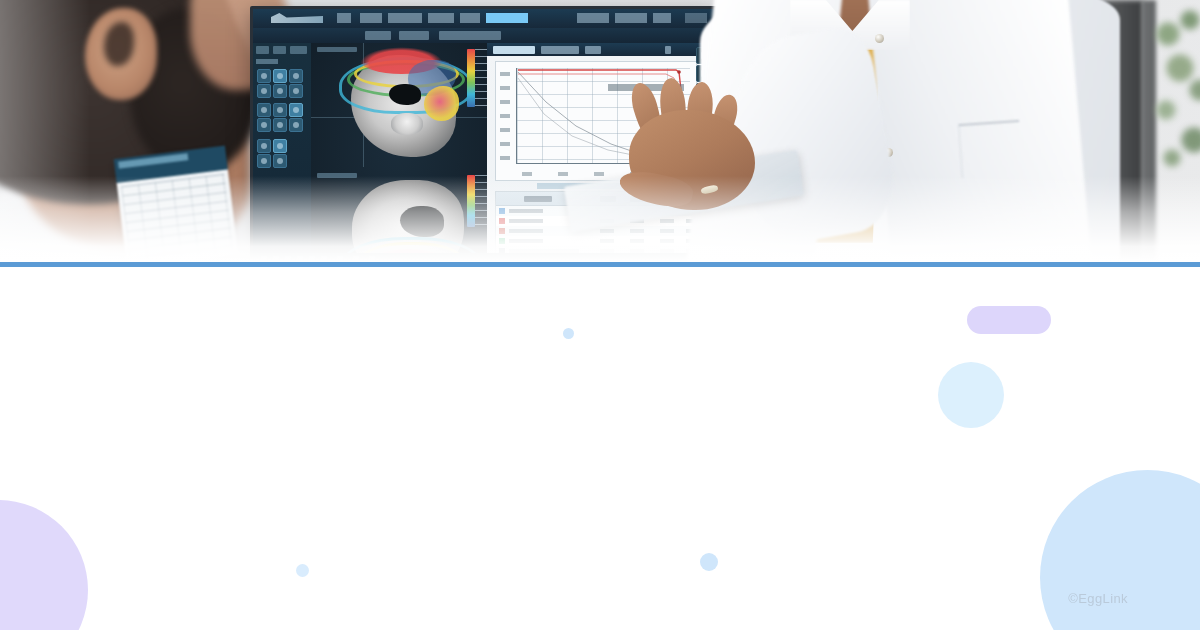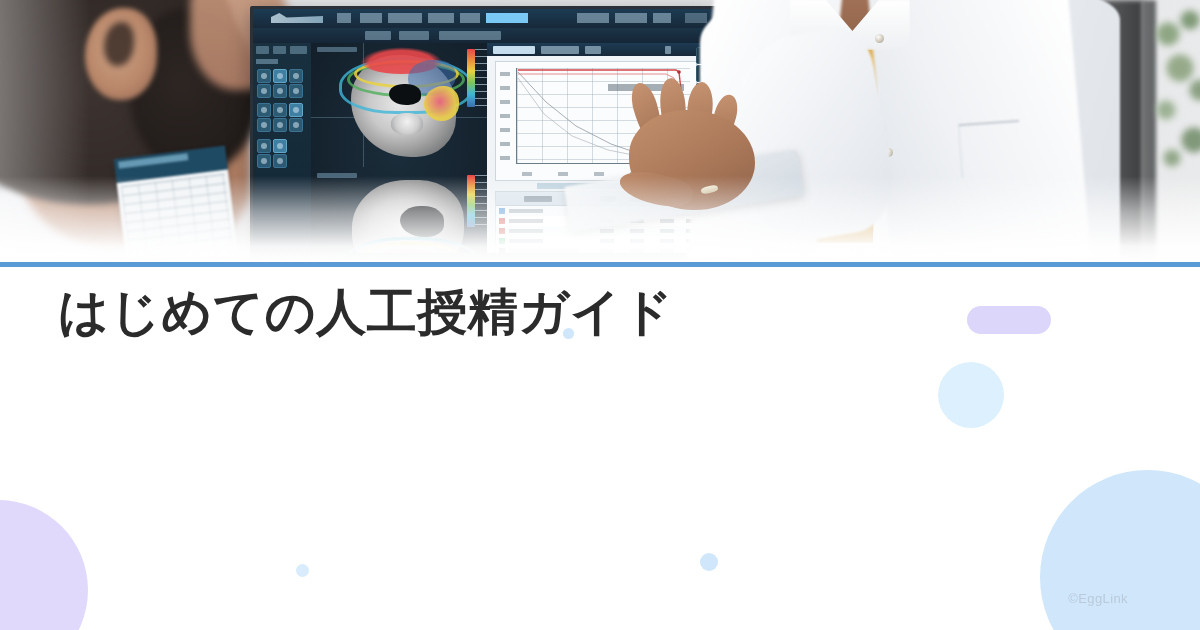--- a/index.html
+++ b/index.html
@@ -737,17 +737,16 @@
         <div class="deco" style="background: rgb(221, 214, 251); left: 967px; top: 39px; width: 84px; height: 28px; border-radius: 14px;"></div>
         <div class="deco" style="background: rgb(220, 240, 253); left: 938px; top: 95px; width: 66px; height: 66px; border-radius: 50%;"></div>
         <div class="deco" style="background: rgb(207, 230, 251); left: 1040px; top: 203px; width: 215px; height: 215px; border-radius: 50%;"></div>
         <div class="deco" style="background: rgb(224, 217, 251); left: -92px; top: 233px; width: 180px; height: 180px; border-radius: 50%;"></div>
         <div class="deco" style="background: rgb(217, 236, 253); left: 296px; top: 297px; width: 13px; height: 13px; border-radius: 50%;"></div>
         <div class="deco" style="background: rgb(207, 230, 251); left: 700px; top: 286px; width: 18px; height: 18px; border-radius: 50%;"></div>
         <div class="deco" style="background: rgb(207, 230, 251); left: 563px; top: 61px; width: 11px; height: 11px; border-radius: 50%;"></div>
       </div>
   </div>
 
-  <h1 class="title">はじめての人工授精ガイド</h1>
 
   <div class="watermark" style="color: rgb(185, 201, 217);">©EggLink</div>
 
 </div>
 
 </body></html>

